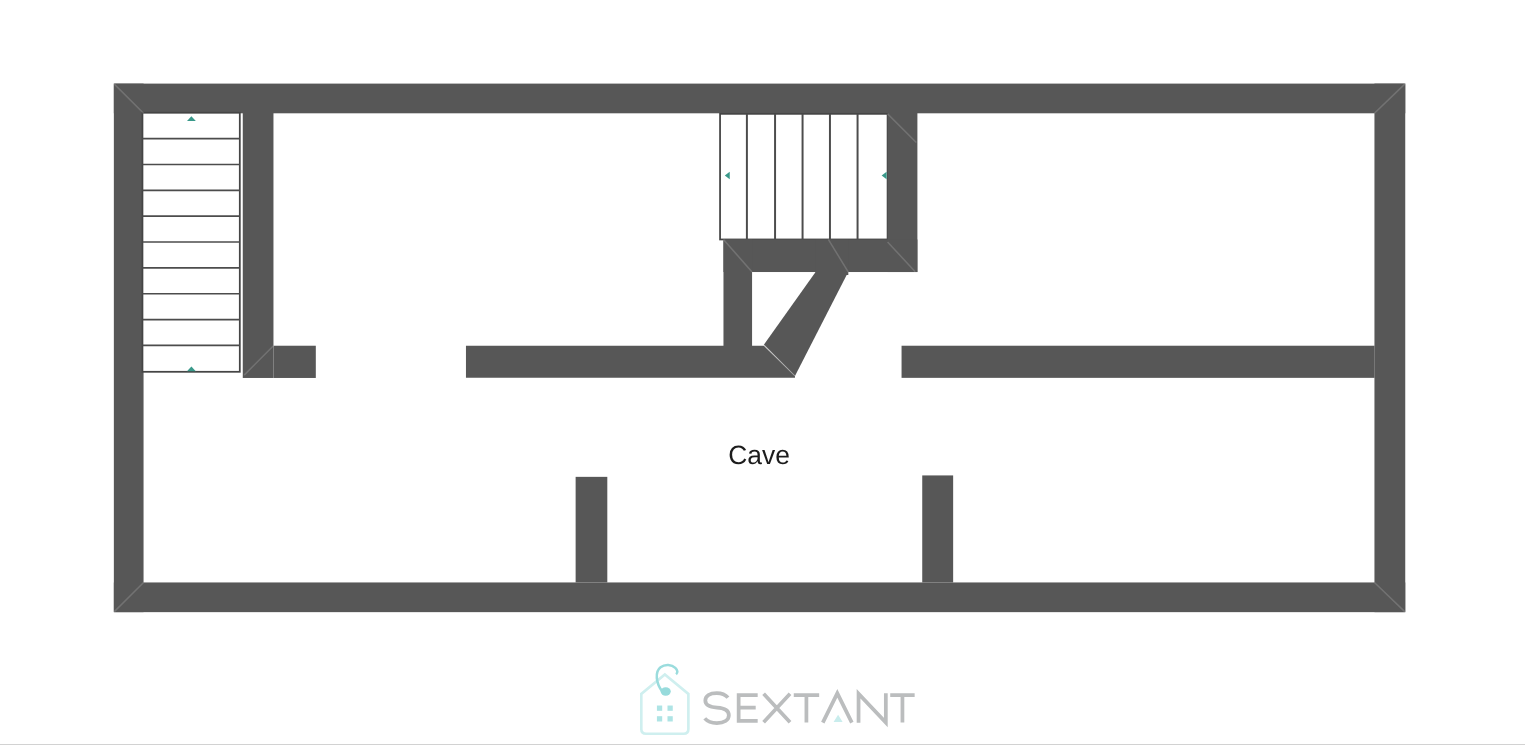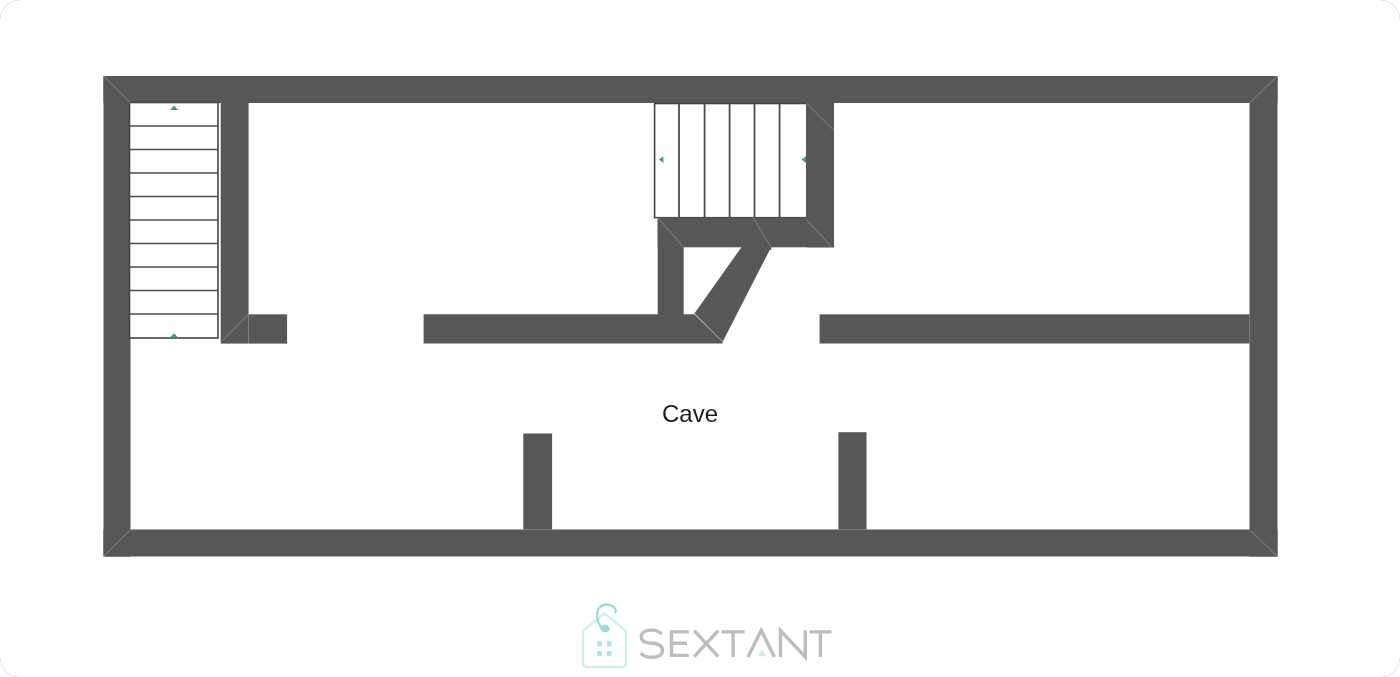--- a/index.html
+++ b/index.html
@@ -1,16 +1,16 @@
 <!DOCTYPE html>
 <html><head>
 <meta charset="utf-8">
 <style>
   html,body{margin:0;padding:0;background:#ffffff;}
-  .wrap{width:1400px;height:677px;position:relative;background:#737373;overflow:hidden;border-radius:20px;}
+  .wrap{width:1400px;height:677px;position:relative;background:#737373;overflow:hidden;}
   svg{display:block;}
   text{font-family:"Liberation Sans", sans-serif;}
 </style>
 </head>
 <body>
 <div class="wrap">
 <svg width="1400" height="677" viewBox="0 0 1400 677">
   <rect x="0" y="0" width="1400" height="677" fill="#ffffff"></rect>
 
   <rect x="103.5" y="76" width="1174" height="27" fill="#575757"></rect>

